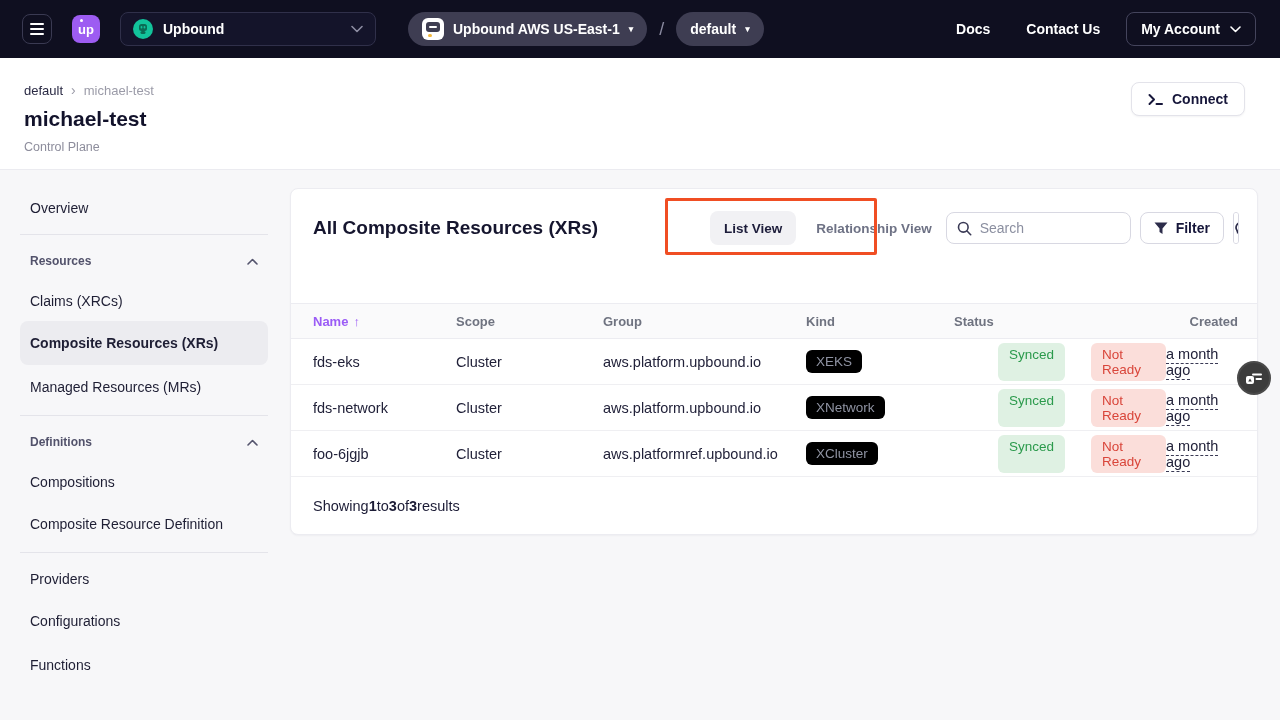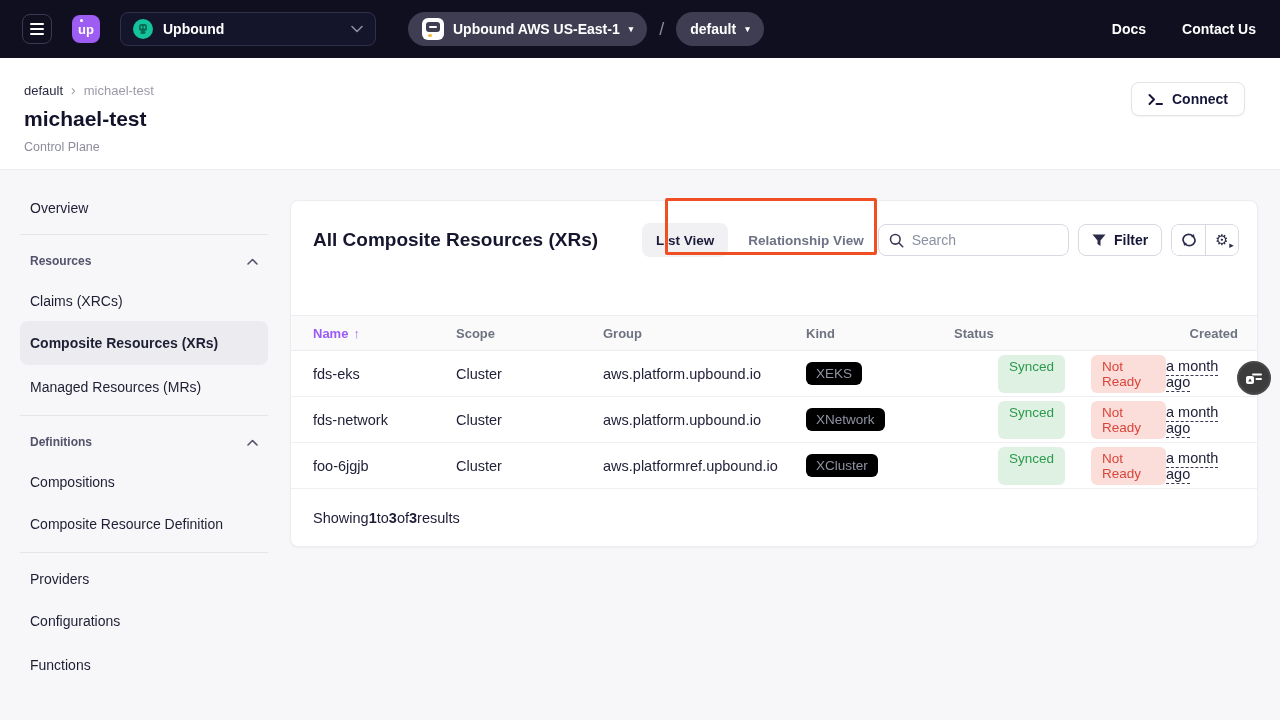--- a/index.html
+++ b/index.html
@@ -41,24 +41,24 @@
   
   .sidebar { position:absolute; left:20px; top:188px; width:248px; }
   .side-item { display:flex; align-items:center; height:40px; padding:0 10px; font-size:14px; color:#1e1e34; border-radius:8px; cursor:pointer; }
   .side-item.tall { height:44px; }
   .side-item.selected { background:#ececf0; font-weight:bold; }
   .side-divider { border:none; border-top:1px solid #e4e4ea; margin:6px 0; }
   .side-header { display:flex; align-items:center; justify-content:space-between; height:40px; padding:0 10px 0 10px; font-size:12px; font-weight:bold; color:#52526b; cursor:pointer; }
   .side-header .chev-up { color:#55556e; }
 
   
-  .card { position:absolute; left:290px; top:200px; width:968px; background:#fff; border:1px solid #ececf1; border-radius:8px; box-shadow:0 1px 2px rgba(20,20,40,0.04); }
+  .card { position:absolute; left:290px; top:188px; width:968px; background:#fff; border:1px solid #ececf1; border-radius:8px; box-shadow:0 1px 2px rgba(20,20,40,0.04); }
   .card-header { display:flex; align-items:center; height:78px; padding:0 18px 0 22px; }
   .card-title { font-size:19px; font-weight:bold; color:#15152e; flex:none; }
-  .view-toggle { display:flex; align-items:center; gap:6px; margin-left:44px; flex:none; }
+  .view-toggle { display:flex; align-items:center; gap:6px; margin-left:112px; flex:none; }
   .toggle-opt { height:34px; display:flex; align-items:center; padding:0 14px; font-size:13.5px; font-weight:bold; color:#6e7285; border-radius:8px; cursor:pointer; white-space:nowrap; }
   .toggle-opt.active { background:#f1f1f4; color:#1c1c3a; }
   .search-box { display:flex; align-items:center; gap:8px; width:192px; height:32px; border:1px solid #d8d8e2; border-radius:8px; padding:0 10px; margin-left:auto; color:#3a3a55; }
   .search-box input { border:none; outline:none; width:140px; font-size:14px; font-family:"Liberation Sans", sans-serif; color:#1c1c36; background:transparent; }
   .search-box input::placeholder { color:#8b8fa0; }
   .filter-btn { display:flex; align-items:center; gap:8px; height:32px; border:1px solid #d8d8e2; border-radius:8px; padding:0 13px; margin-left:9px; font-size:14px; font-weight:bold; color:#16163a; background:#fff; cursor:pointer; }
   .icon-group { display:flex; align-items:stretch; height:32px; border:1px solid #d8d8e2; border-radius:8px; margin-left:9px; overflow:hidden; }
   .icon-cell { width:33px; display:flex; align-items:center; justify-content:center; color:#2c2c4a; cursor:pointer; background:#fff; }
   .icon-cell + .icon-cell { border-left:1px solid #d8d8e2; }
   .gear-wrap { position:relative; font-size:15px; line-height:1; font-family:"DejaVu Sans", sans-serif; }
@@ -133,20 +133,28 @@
       <span class="caret">▾</span>
     </div>
     <span class="slash">/</span>
     <div class="pill-dd">
       <span>default</span>
       <span class="caret">▾</span>
     </div>
     <div class="top-right">
       <span class="top-link">Docs</span>
       <span class="top-link">Contact Us</span>
+      <div class="account-btn">
+        <span>My Account</span>
+        <span>
+          <svg width="11" height="7" viewBox="0 0 11 7">
+              <polyline points="1,1 5.5,5.5 10,1" fill="none" stroke="#fff" stroke-width="1.6" stroke-linecap="round" stroke-linejoin="round"></polyline>
+            </svg>
+        </span>
+      </div>
     </div>
   </div>
 
   <div class="header-band">
     <div class="breadcrumb">
       <span class="bc-parent">default</span>
       <span class="bc-chev">›</span>
       <span class="bc-current">michael-test</span>
     </div>
     <div class="page-title">michael-test</div>

